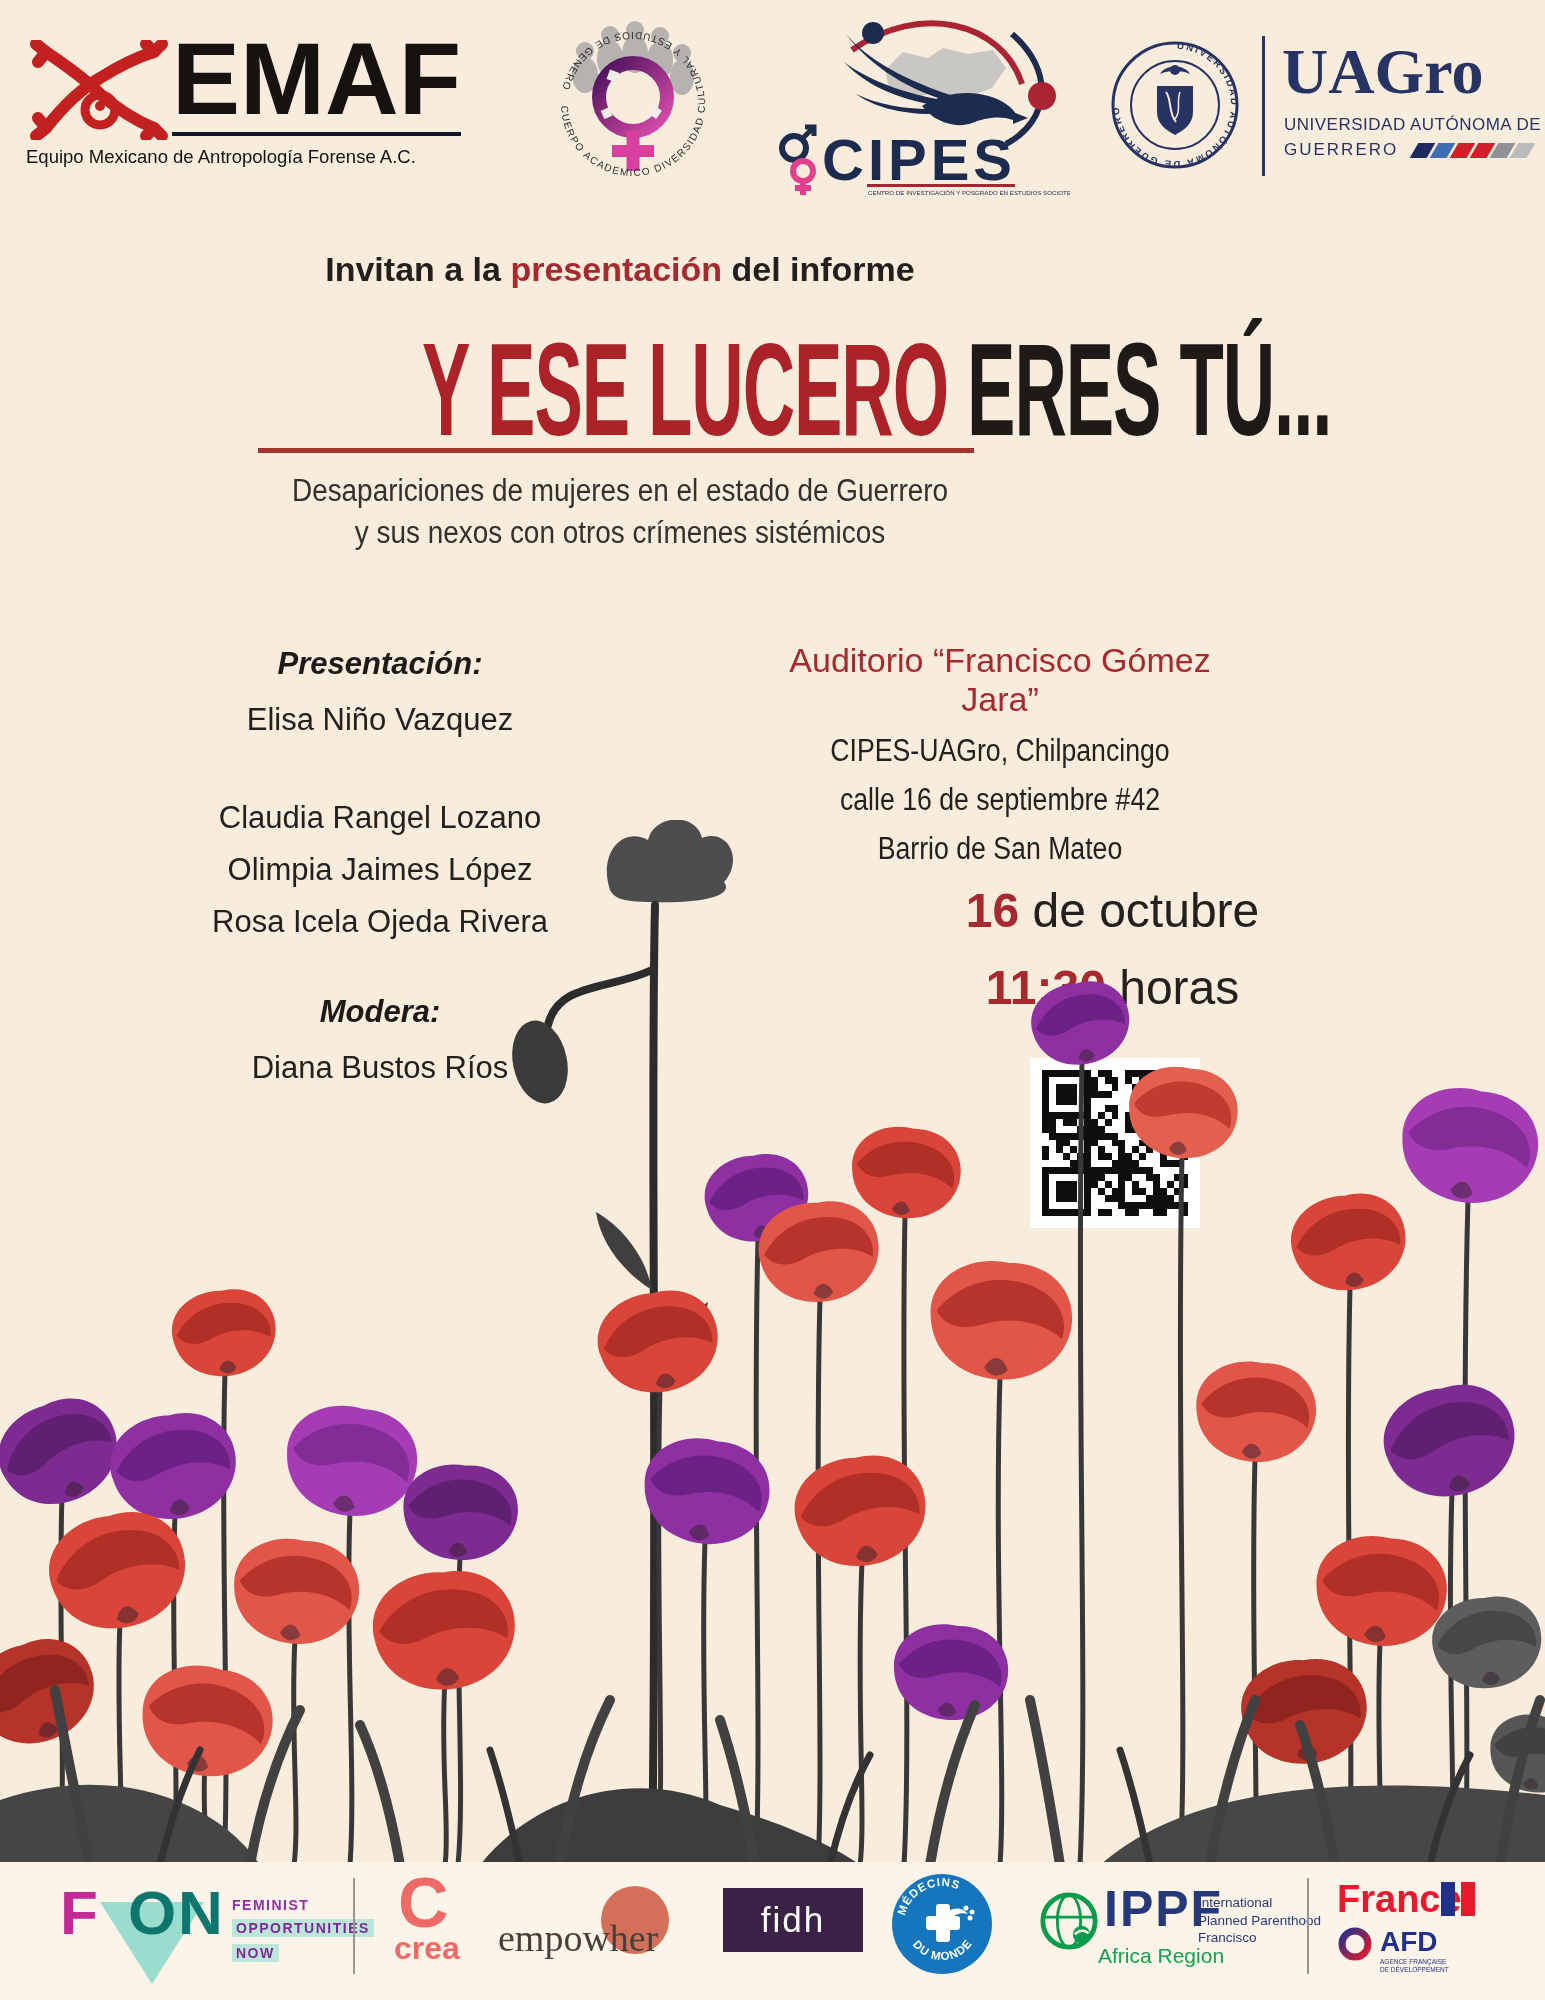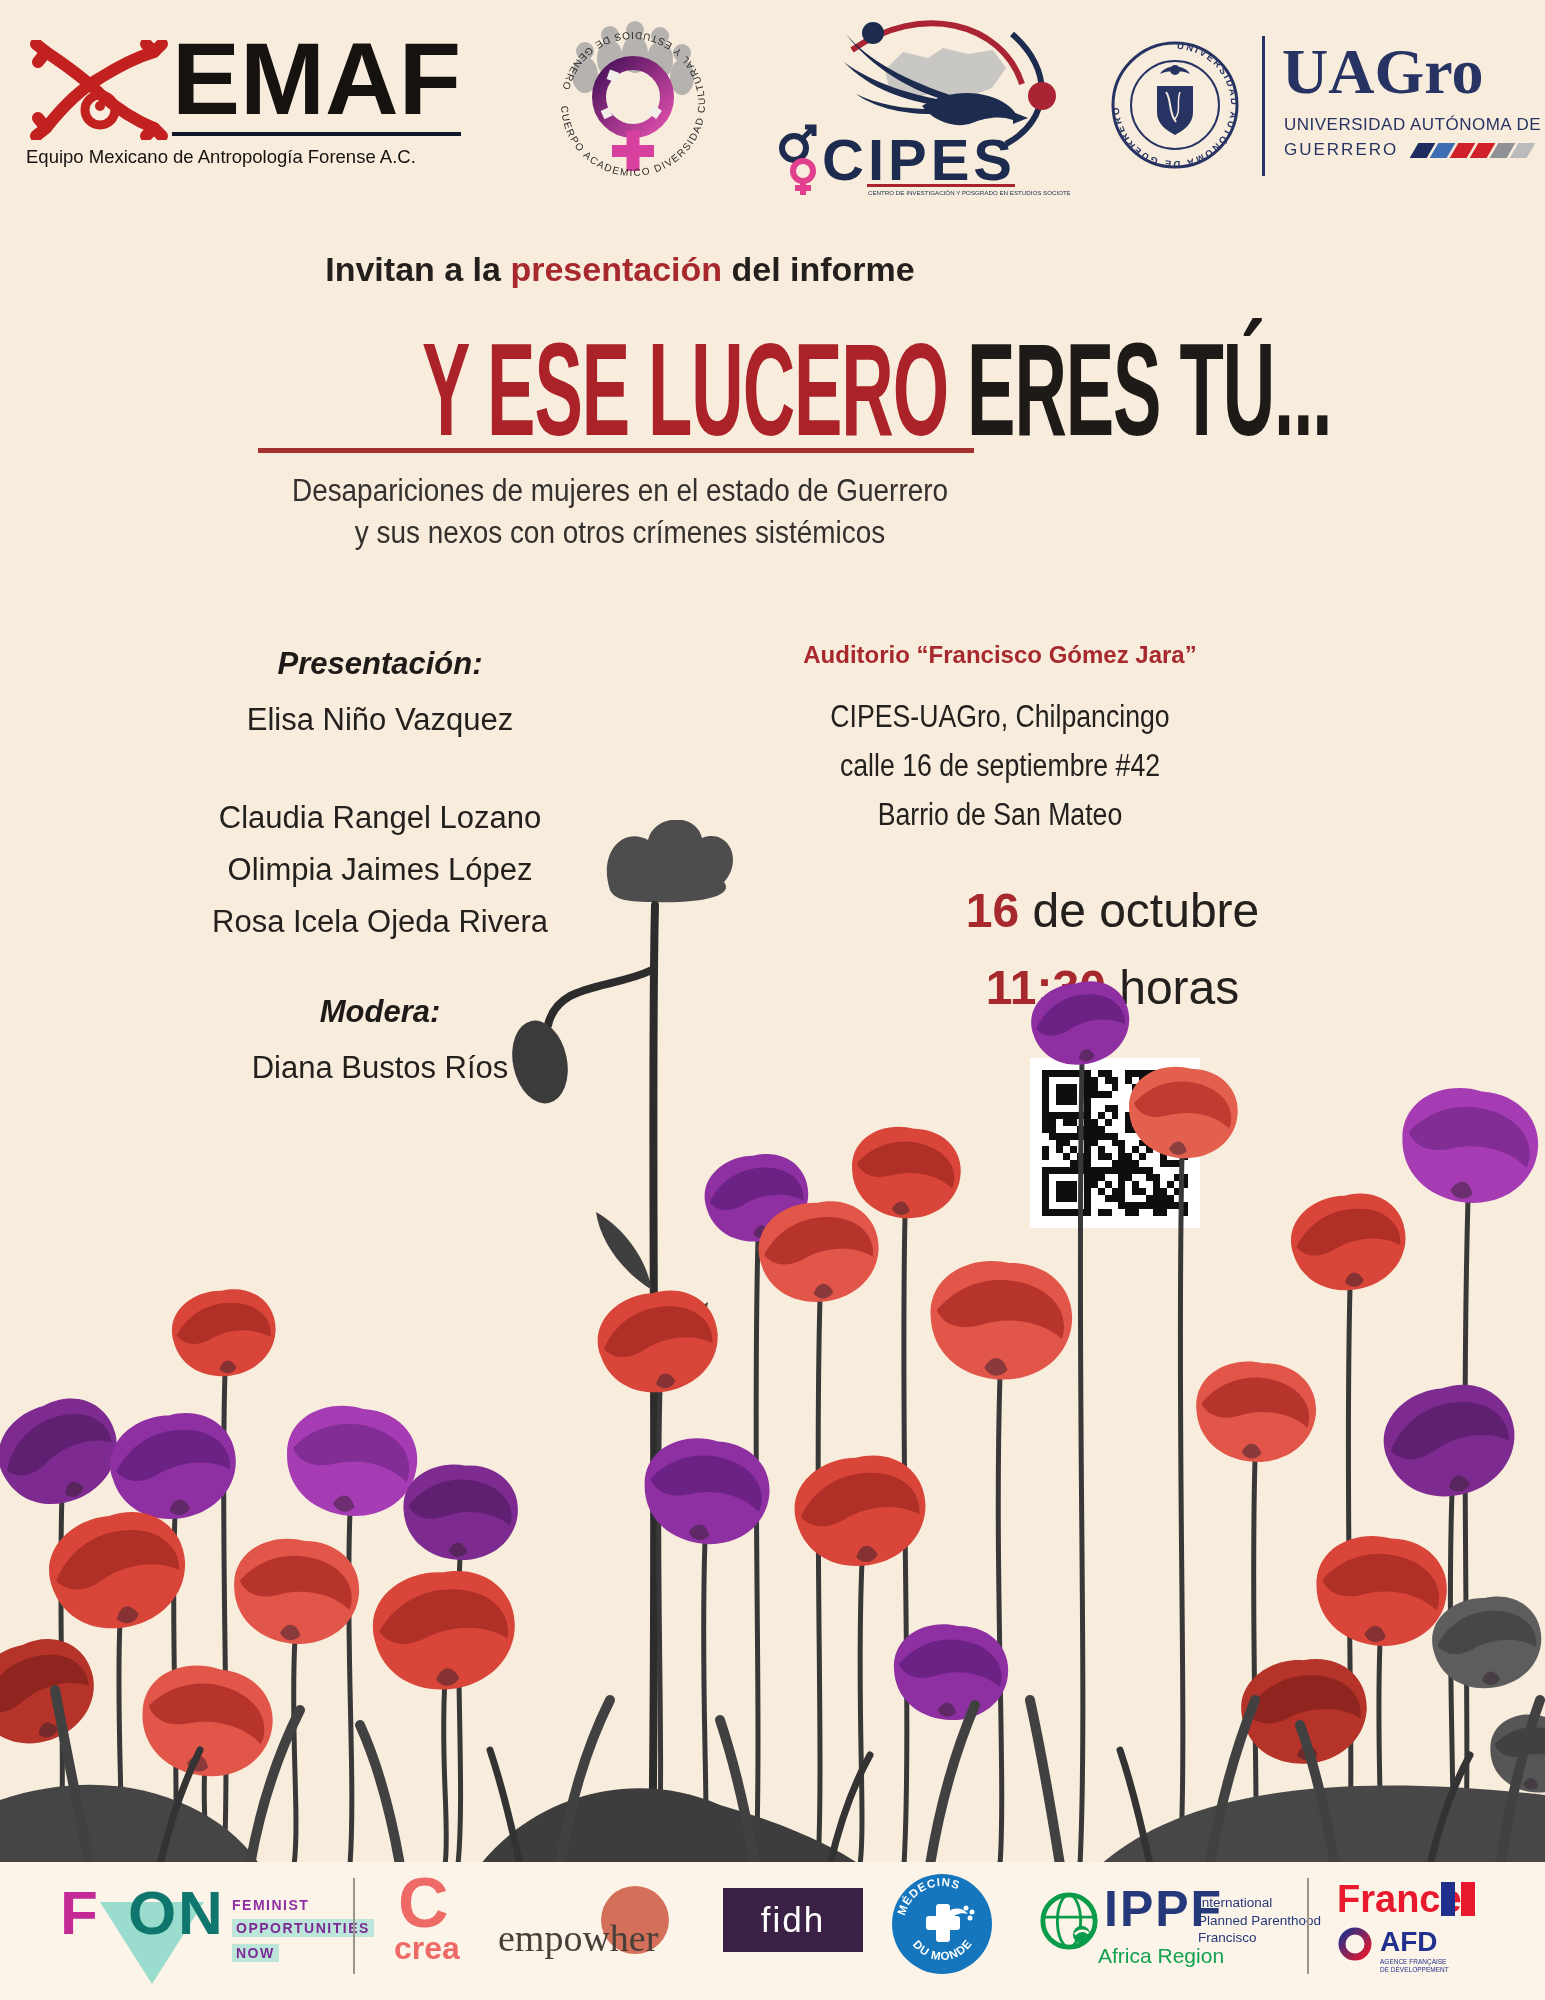--- a/index.html
+++ b/index.html
@@ -28,21 +28,21 @@
   .maintitle .dark{color:#1d1a18;}
   .title-rule{position:absolute;left:258px;top:448px;width:716px;height:5px;background:#a43230;}
   .subtitle{position:absolute;left:50px;top:470px;width:1140px;text-align:center;
             font-size:31px;line-height:1.36;color:#33302d;transform:scaleX(.9);}
   
   .lcol{position:absolute;left:140px;top:646px;width:480px;text-align:center;font-size:31px;}
   .lbl{font-weight:700;font-style:italic;font-size:31px;color:#1d1a18;margin-bottom:12px;}
   .nm{line-height:1.68;}
   .gap{height:46px;}
   .rcol{position:absolute;left:760px;top:641px;width:480px;text-align:center;font-size:31px;}
-  .aud{font-weight:700;font-size:24px;color:#a8292d;margin-bottom:24px;}
+  .aud{font-weight:400;font-size:34px;color:#a8292d;margin-bottom:8px;}
   .addr{display:block;transform:scaleX(.86);line-height:1.58;}
   .dtblock{position:absolute;left:935px;top:883px;width:355px;text-align:center;font-size:48px;}
   .dtblock .red{color:#a8292d;font-weight:700;}
   .dtline2{margin-top:22px;}
   
   .qr{position:absolute;left:1030px;top:1058px;width:170px;height:170px;background:#ffffff;
       box-sizing:border-box;padding:12px;}
   .qr-grid{display:grid;grid-template-columns:repeat(21,1fr);grid-template-rows:repeat(21,1fr);
       width:146px;height:146px;background:#fff;}
   .qb{background:#0e0e0e;}

